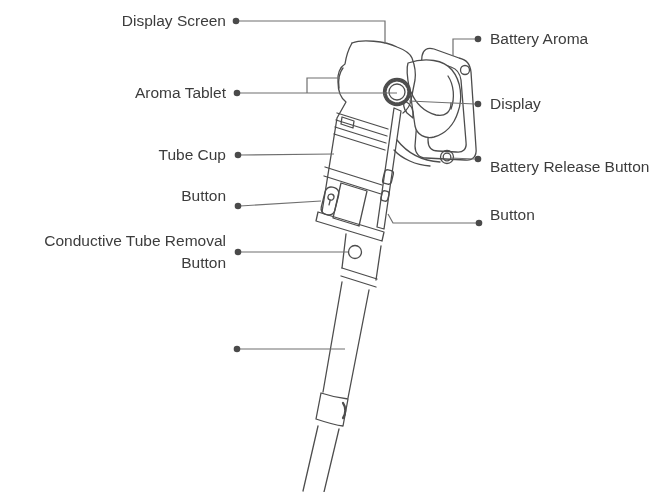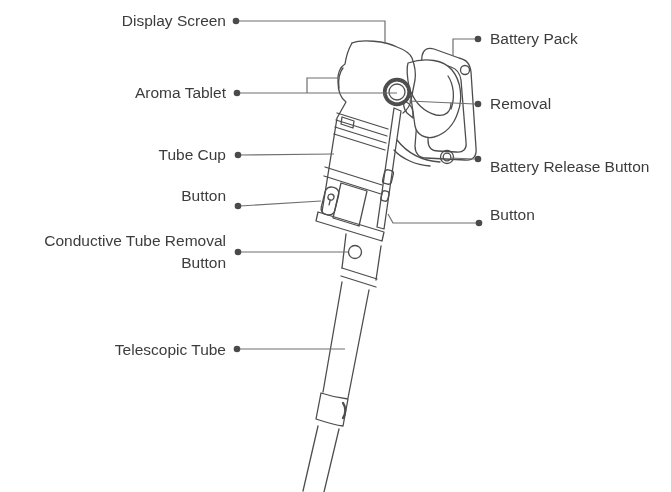--- a/index.html
+++ b/index.html
@@ -113,29 +113,26 @@
   <div class="label left-col" style="top:144px">
     <span>Tube Cup</span>
   </div>
   <div class="label left-col" style="top:185px">
     <span>Button</span>
   </div>
   <div class="label left-col" style="top:230px">
     <span>Conductive Tube Removal</span>
     <span>Button</span>
   </div>
-  <div class="label left-col" style="top:339px">
-    <span>Telescopic Tube</span>
-  </div>
 
   <div class="label right-col" style="top:28px">
-    <span>Battery Pack</span>
+    <span>Battery Aroma</span>
   </div>
   <div class="label right-col" style="top:93px">
-    <span>Removal</span>
+    <span>Display</span>
   </div>
   <div class="label right-col" style="top:156px">
     <span>Battery Release Button</span>
   </div>
   <div class="label right-col" style="top:204px">
     <span>Button</span>
   </div>
 
 </div>
 

